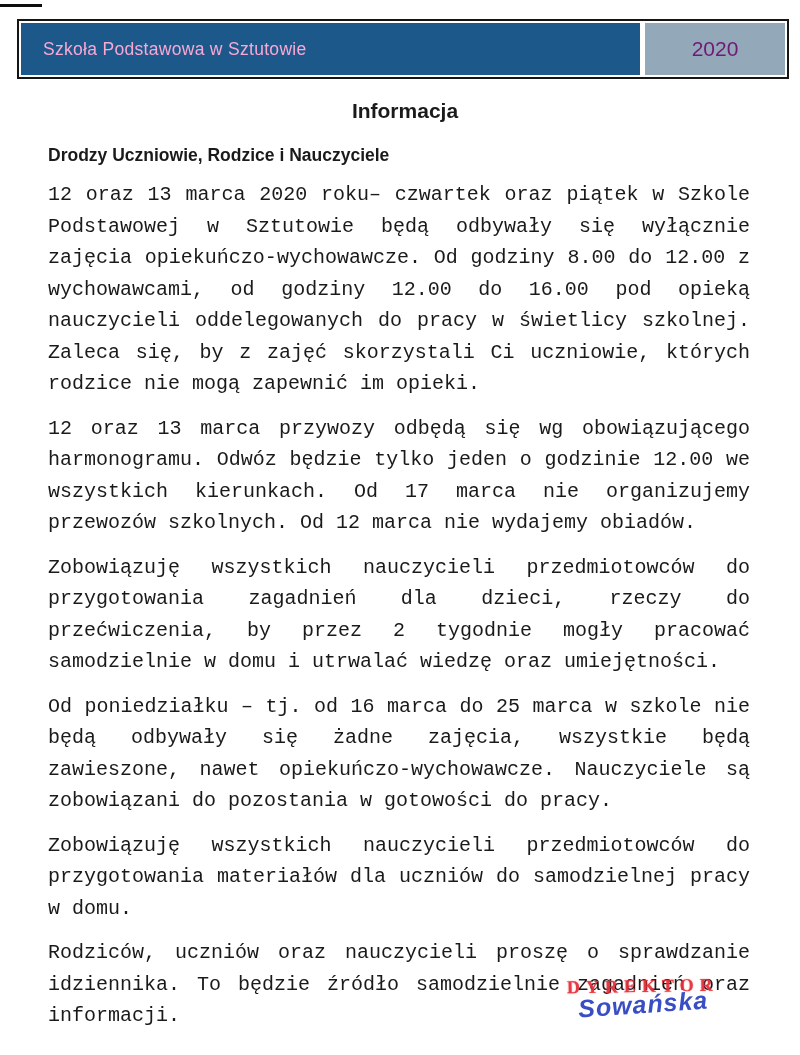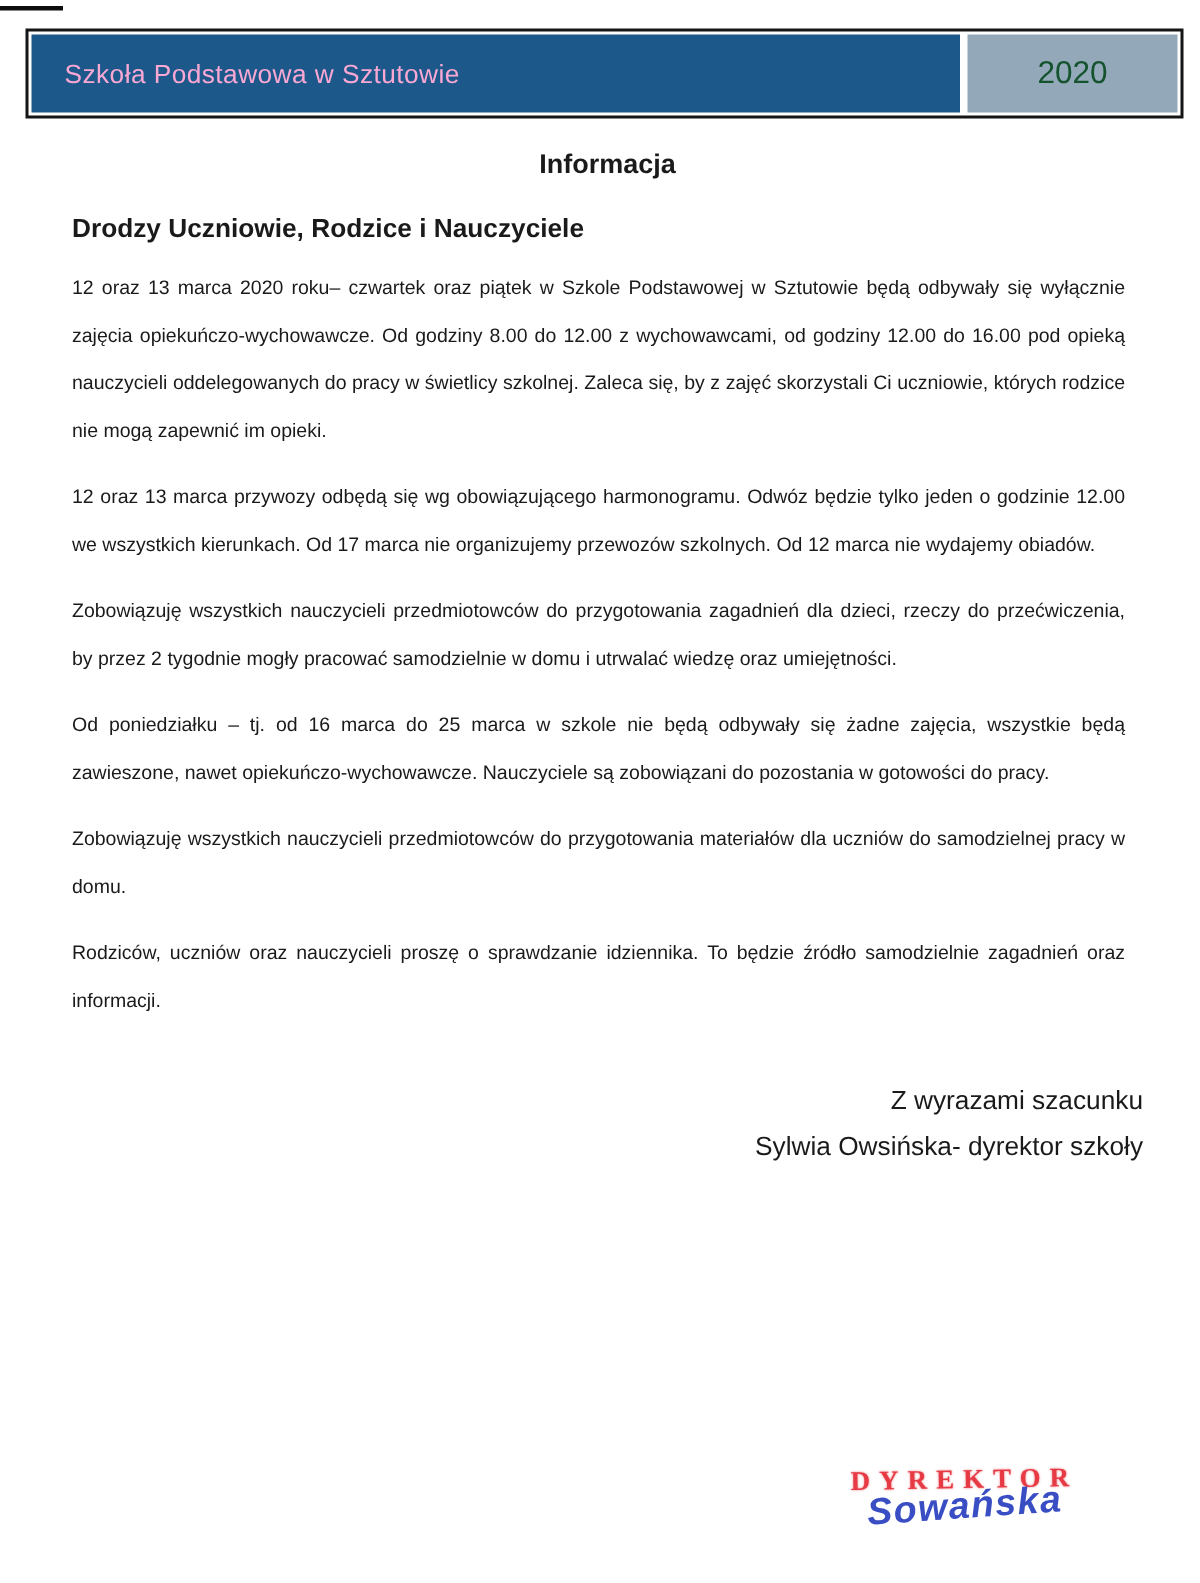--- a/index.html
+++ b/index.html
@@ -36,48 +36,49 @@
     display: flex;
     align-items: center;
     padding-left: 22px;
     font-size: 17.5px;
     letter-spacing: 0.3px;
   }
   .letterhead-right {
     width: 140px;
     margin-left: 5px;
     background: var(--year-box-blue, #93a8b9);
-    color: #14532d;
+    color: #701a75;
     display: flex;
     align-items: center;
     justify-content: center;
     font-size: 21px;
   }
   
   .content {
     position: absolute;
     top: 75px; left: 48px;
     width: 714px;
   }
   .doc-title {
     margin: 24px 0 0 0;
     text-align: center;
-    font-size: 18px;
+    font-size: 21px;
     font-weight: bold;
   }
   .salutation {
     margin: 22px 0 0 0;
     font-size: 17.5px;
     font-weight: bold;
   }
   .body-par {
     margin: 13px 12px 0 0;
-    font-size: 13px;
+    font-size: 20px;
     line-height: 31.5px;
     text-align: justify;
+    font-family: Liberation Mono, monospace;
   }
   .closing {
     margin-top: 36px;
     text-align: right;
     font-size: 17.5px;
     font-weight: normal;
     line-height: 31px;
   }
   
   .stamp {

